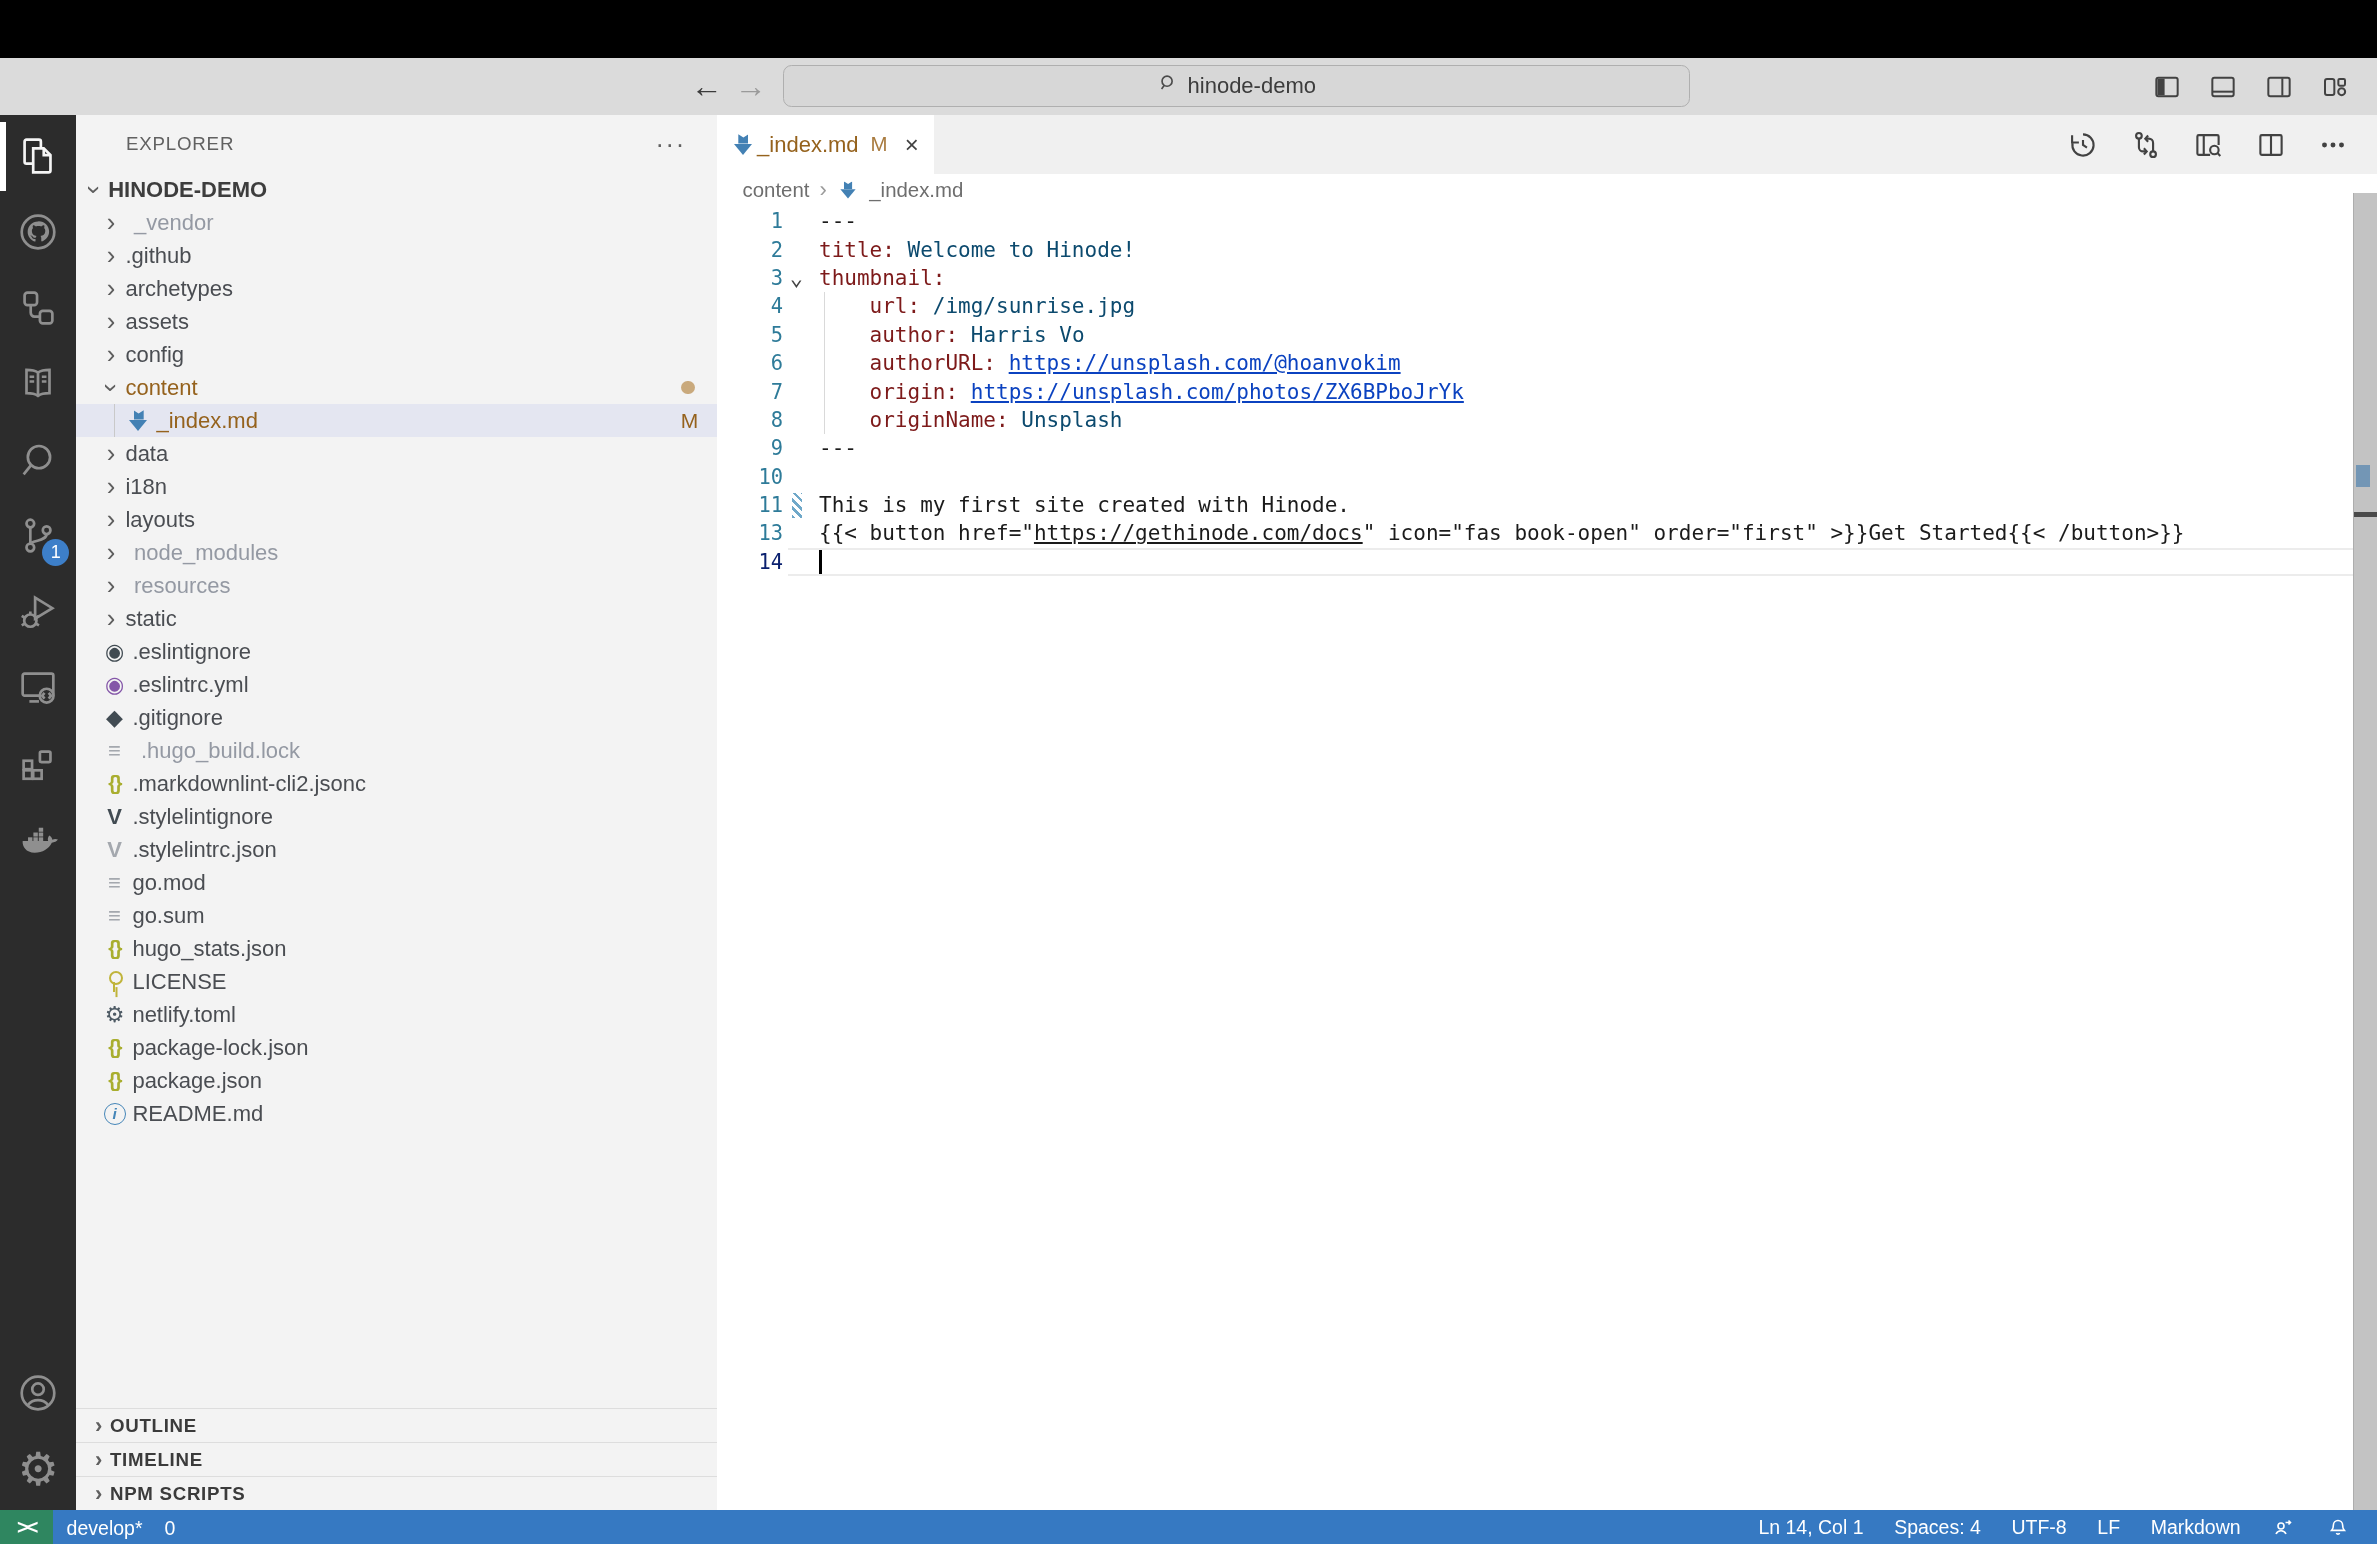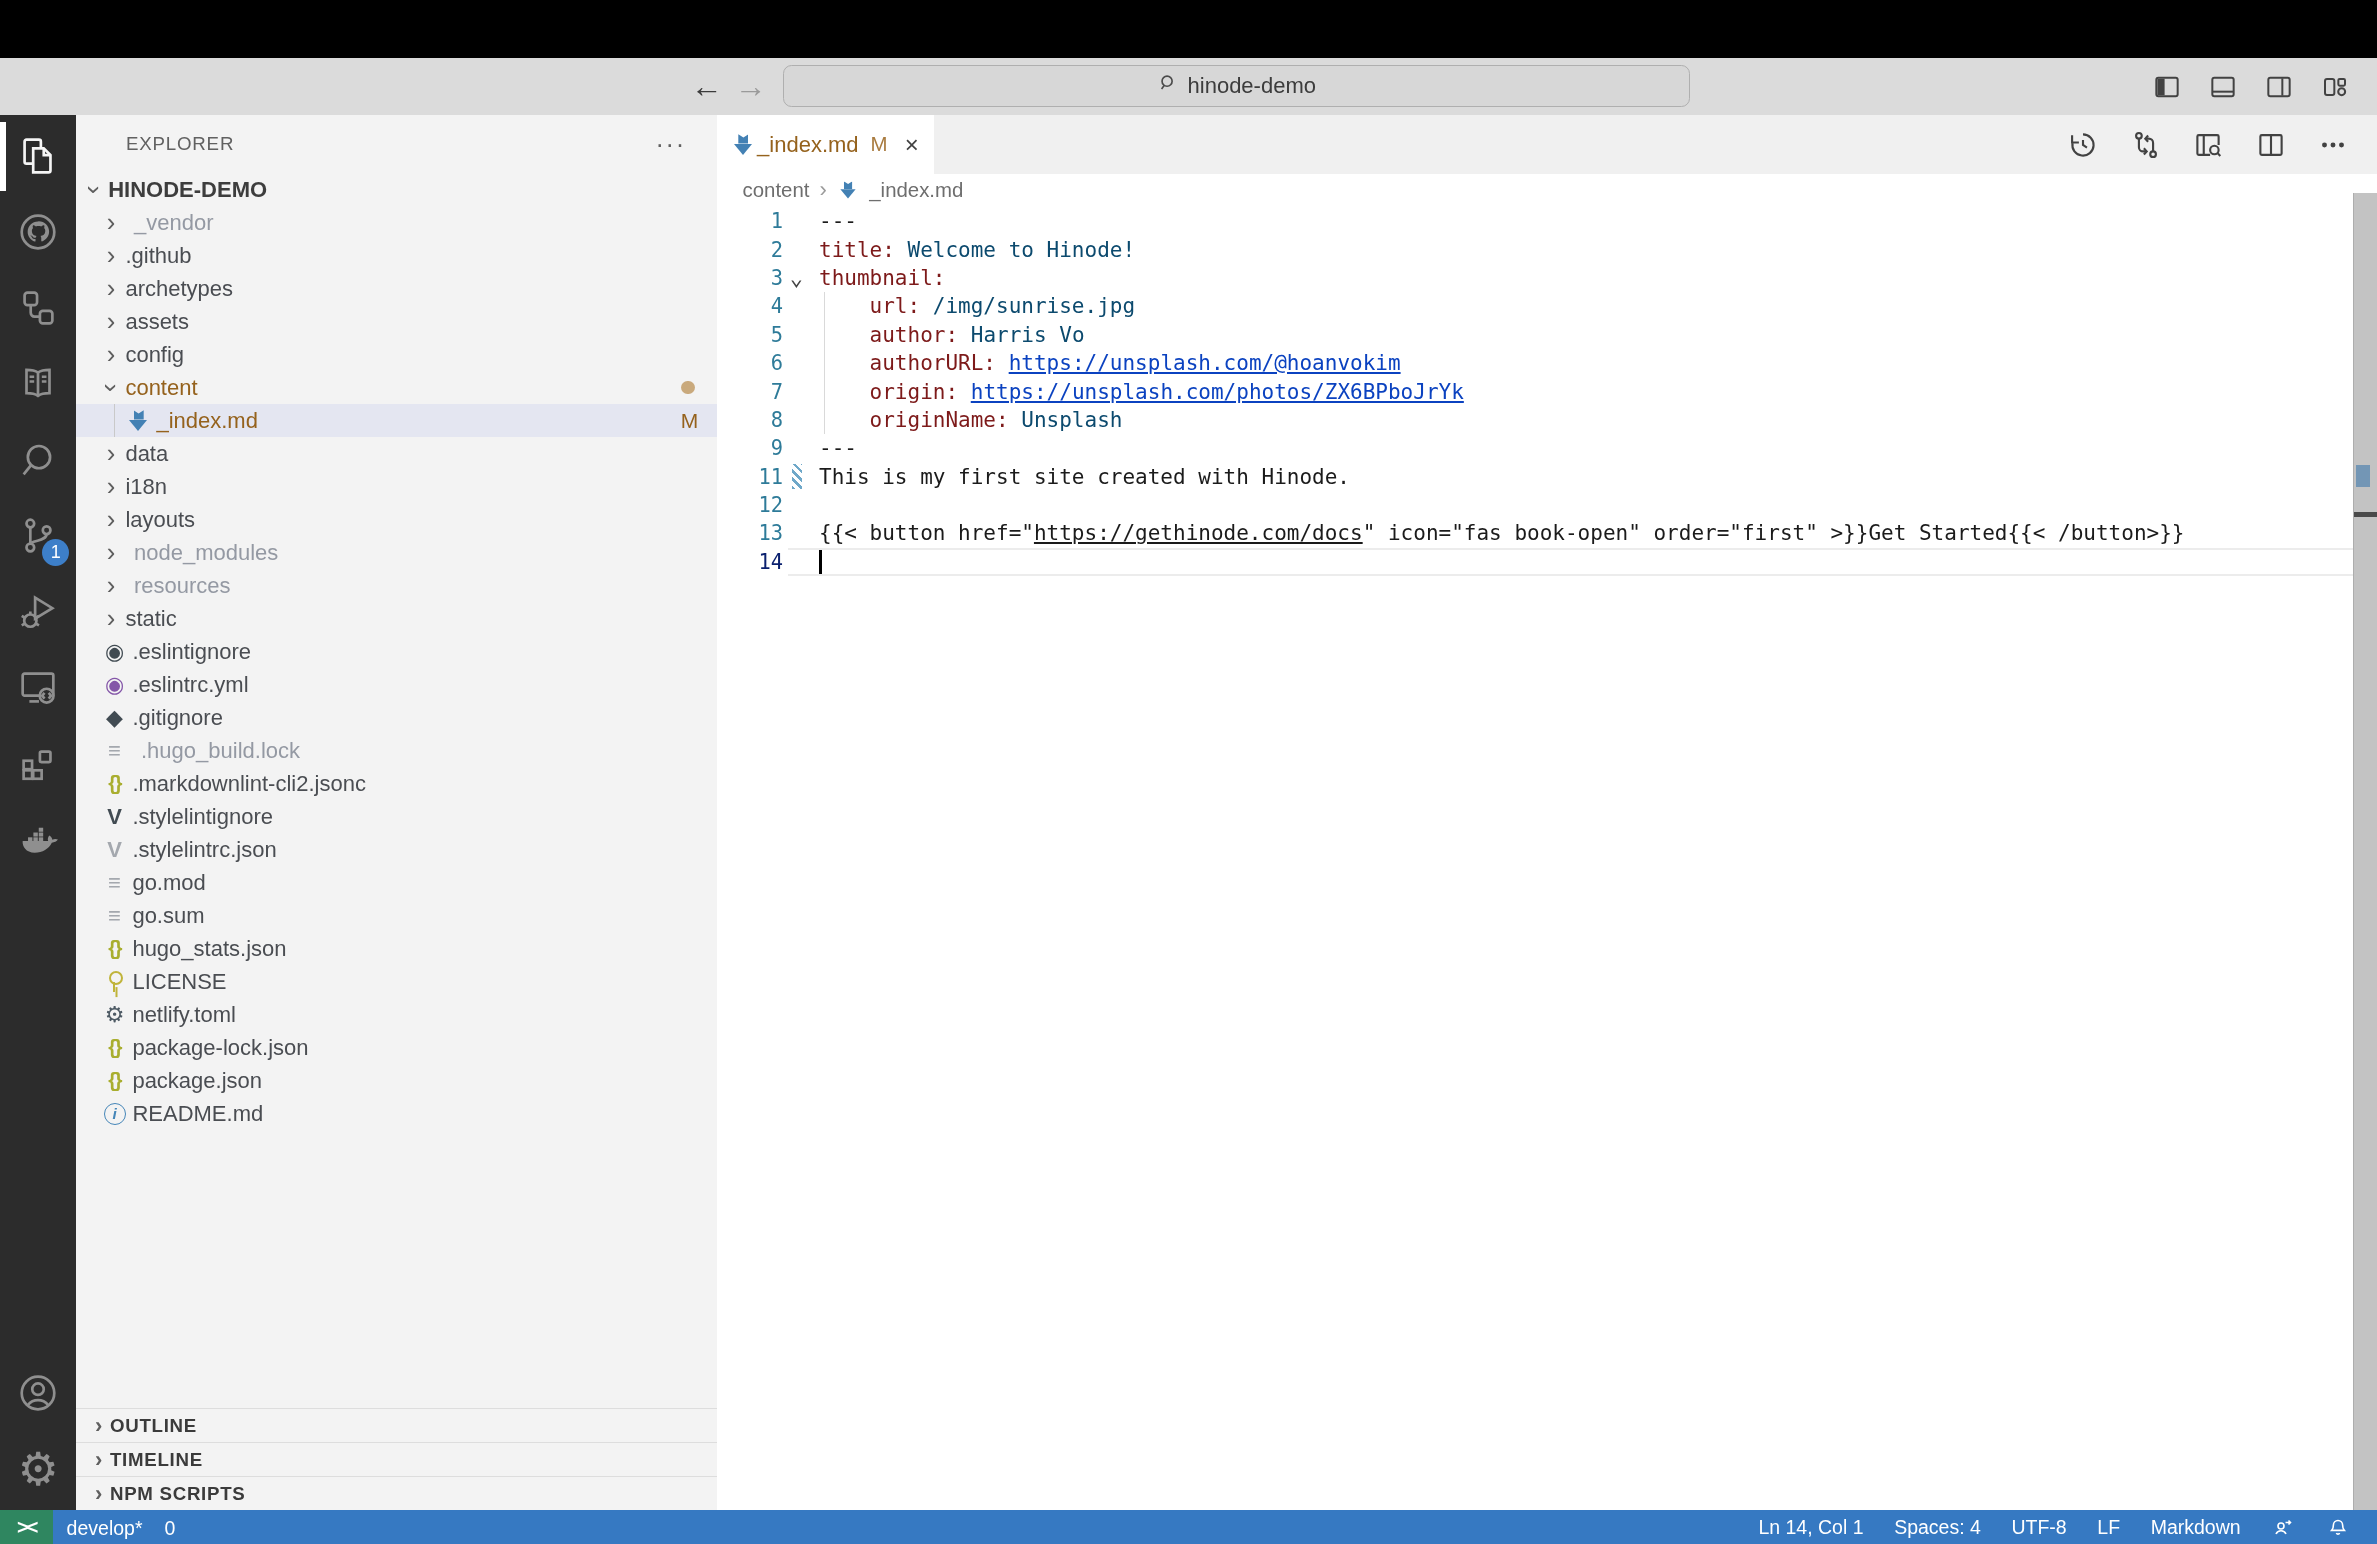--- a/index.html
+++ b/index.html
@@ -526,22 +526,22 @@
     <div class="codearea">
         <div class="cl"><span class="ln">1</span><span class="deco"></span><span class="codetext"><span>---</span></span></div>
         <div class="cl"><span class="ln">2</span><span class="deco"></span><span class="codetext"><span class="seg-k">title:</span><span class="seg-v"> Welcome to Hinode!</span></span></div>
         <div class="cl"><span class="ln">3</span><span class="deco"><span class="fold">⌄</span></span><span class="codetext"><span class="seg-k">thumbnail:</span></span></div>
         <div class="cl"><span class="ln">4</span><span class="deco"></span><span class="codetext"><span>    </span><span class="seg-k">url:</span><span class="seg-v"> /img/sunrise.jpg</span></span><span class="iguide"></span></div>
         <div class="cl"><span class="ln">5</span><span class="deco"></span><span class="codetext"><span>    </span><span class="seg-k">author:</span><span class="seg-v"> Harris Vo</span></span><span class="iguide"></span></div>
         <div class="cl"><span class="ln">6</span><span class="deco"></span><span class="codetext"><span>    </span><span class="seg-k">authorURL:</span><span> </span><span class="seg-l">https://unsplash.com/@hoanvokim</span></span><span class="iguide"></span></div>
         <div class="cl"><span class="ln">7</span><span class="deco"></span><span class="codetext"><span>    </span><span class="seg-k">origin:</span><span> </span><span class="seg-l">https://unsplash.com/photos/ZX6BPboJrYk</span></span><span class="iguide"></span></div>
         <div class="cl"><span class="ln">8</span><span class="deco"></span><span class="codetext"><span>    </span><span class="seg-k">originName:</span><span class="seg-v"> Unsplash</span></span><span class="iguide"></span></div>
         <div class="cl"><span class="ln">9</span><span class="deco"></span><span class="codetext"><span>---</span></span></div>
+        <div class="cl"><span class="ln">10</span><span class="deco"></span><span class="codetext"></span></div>
         <div class="cl"><span class="ln">11</span><span class="deco hatch"></span><span class="codetext"><span>This is my first site created with Hinode.</span></span></div>
-        <div class="cl"><span class="ln">12</span><span class="deco"></span><span class="codetext"></span></div>
         <div class="cl"><span class="ln">13</span><span class="deco"></span><span class="codetext"><span>{{&lt; button href="</span><span class="seg-u">https://gethinode.com/docs</span><span>" icon="fas book-open" order="first" &gt;}}Get Started{{&lt; /button&gt;}}</span></span></div>
         <div class="cl active"><span class="ln" style="color: rgb(11, 33, 111);">14</span><span class="deco"></span><span class="codetext"></span><span class="cursor"></span></div>
       </div>
     <div class="ed-scrollbar">
       <div class="ovr-modified"></div>
       <div class="ovr-cursor"></div>
     </div>
   </div>
 
   <div class="statusbar">

